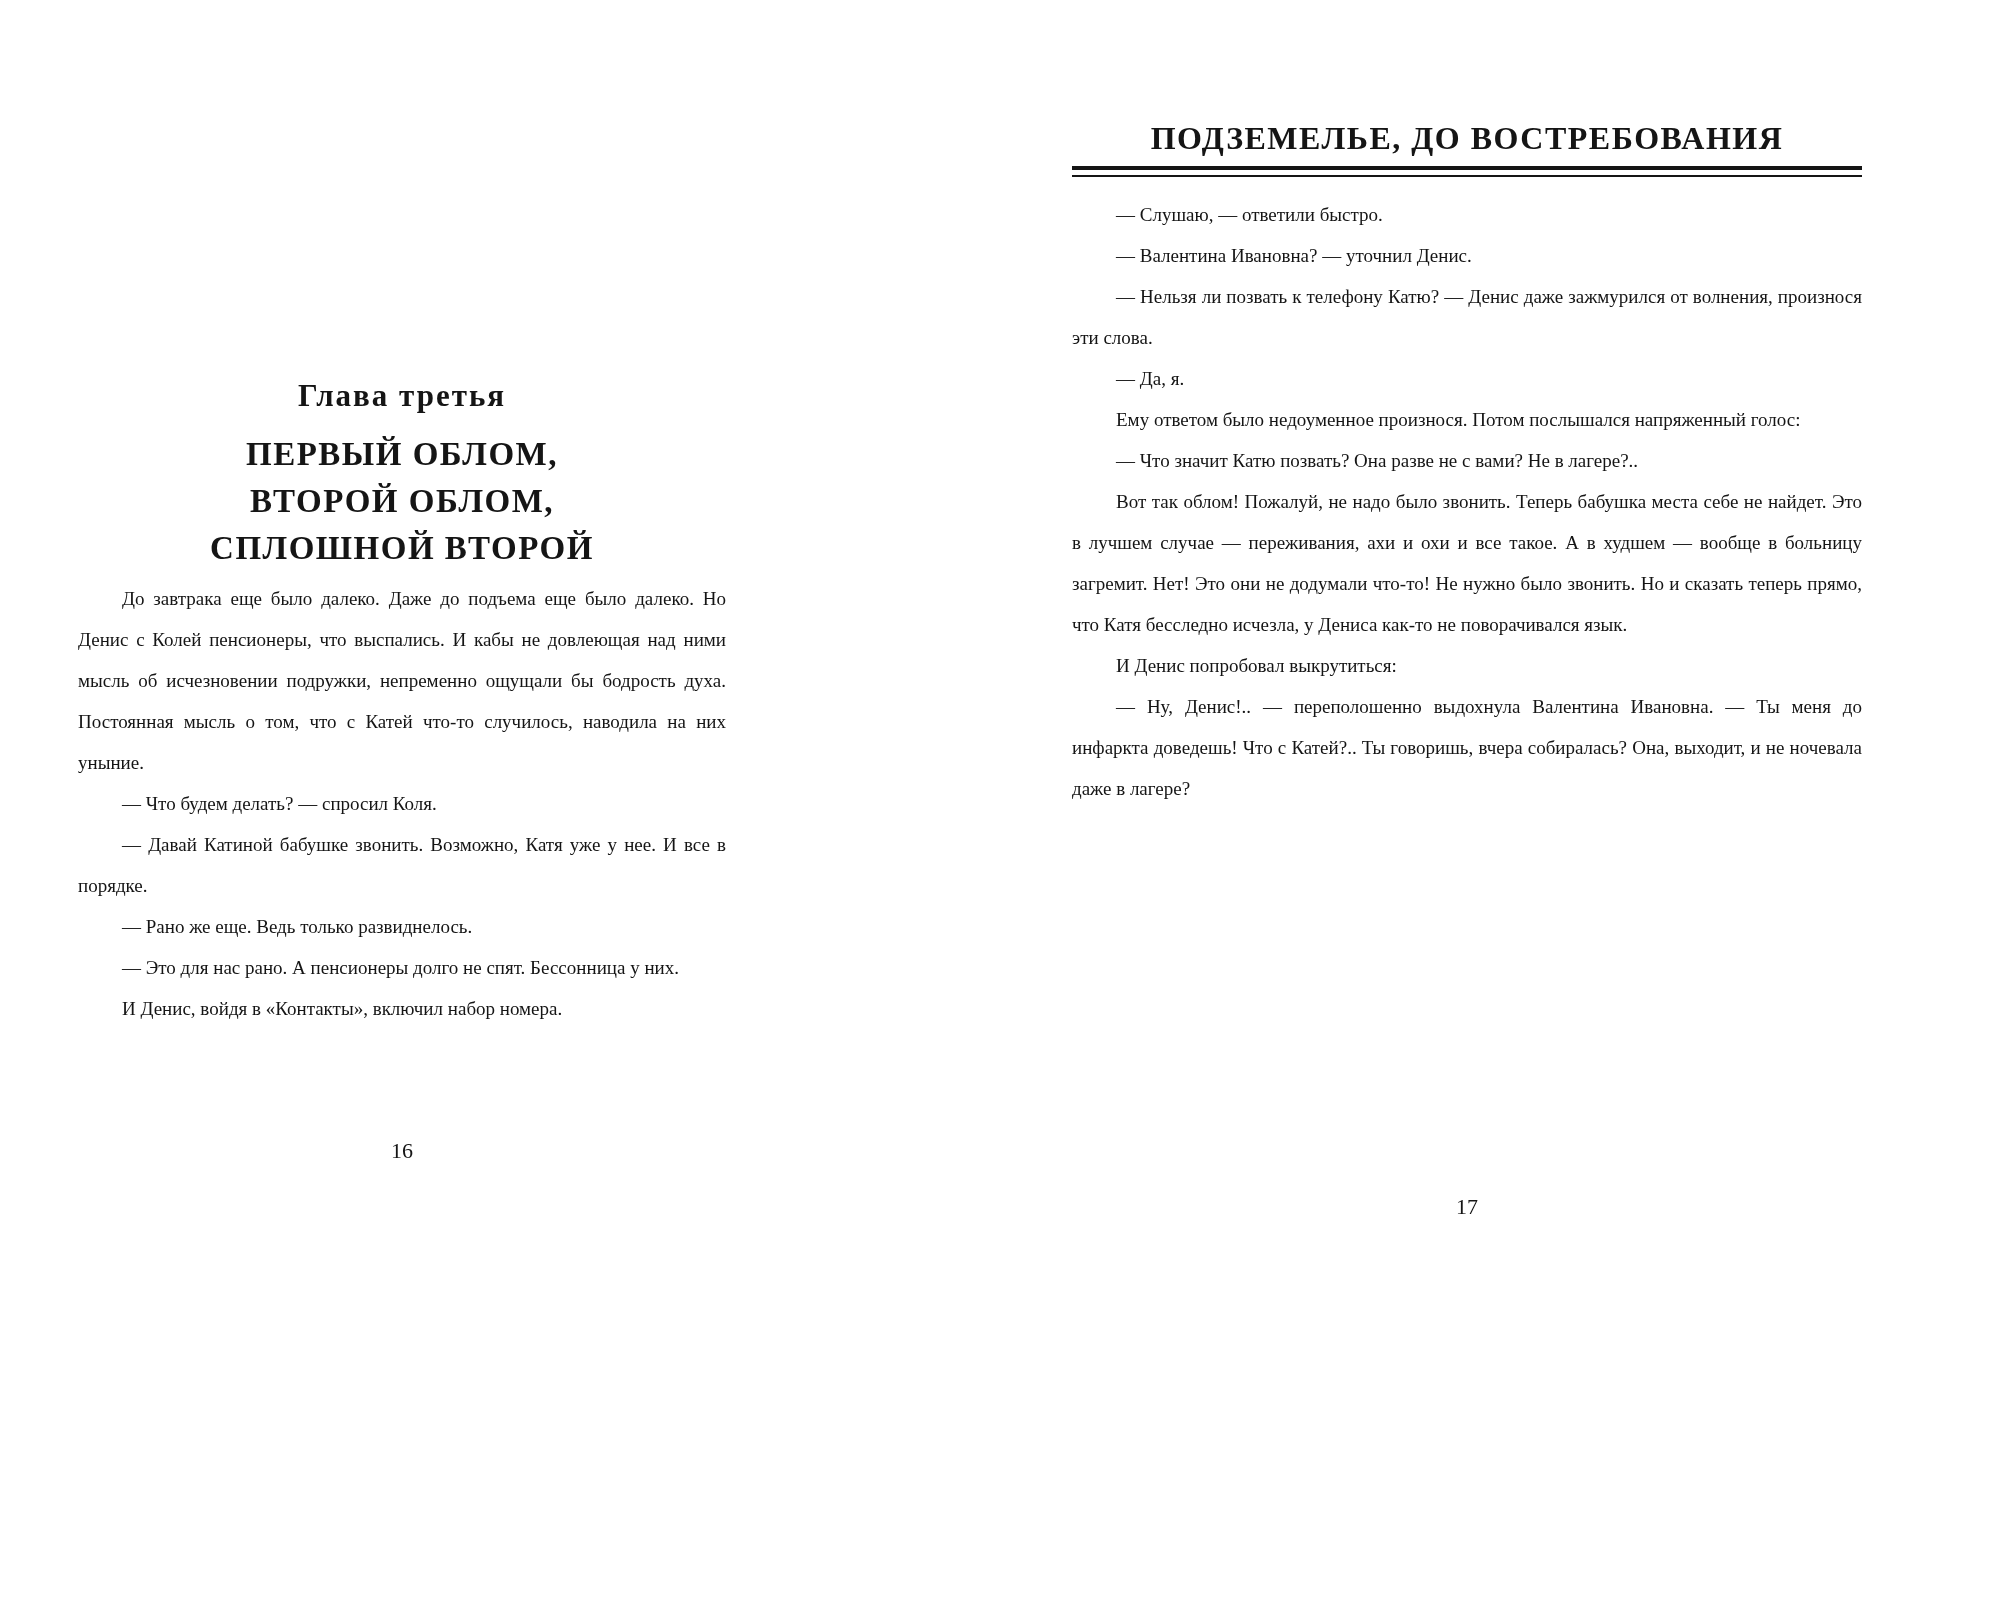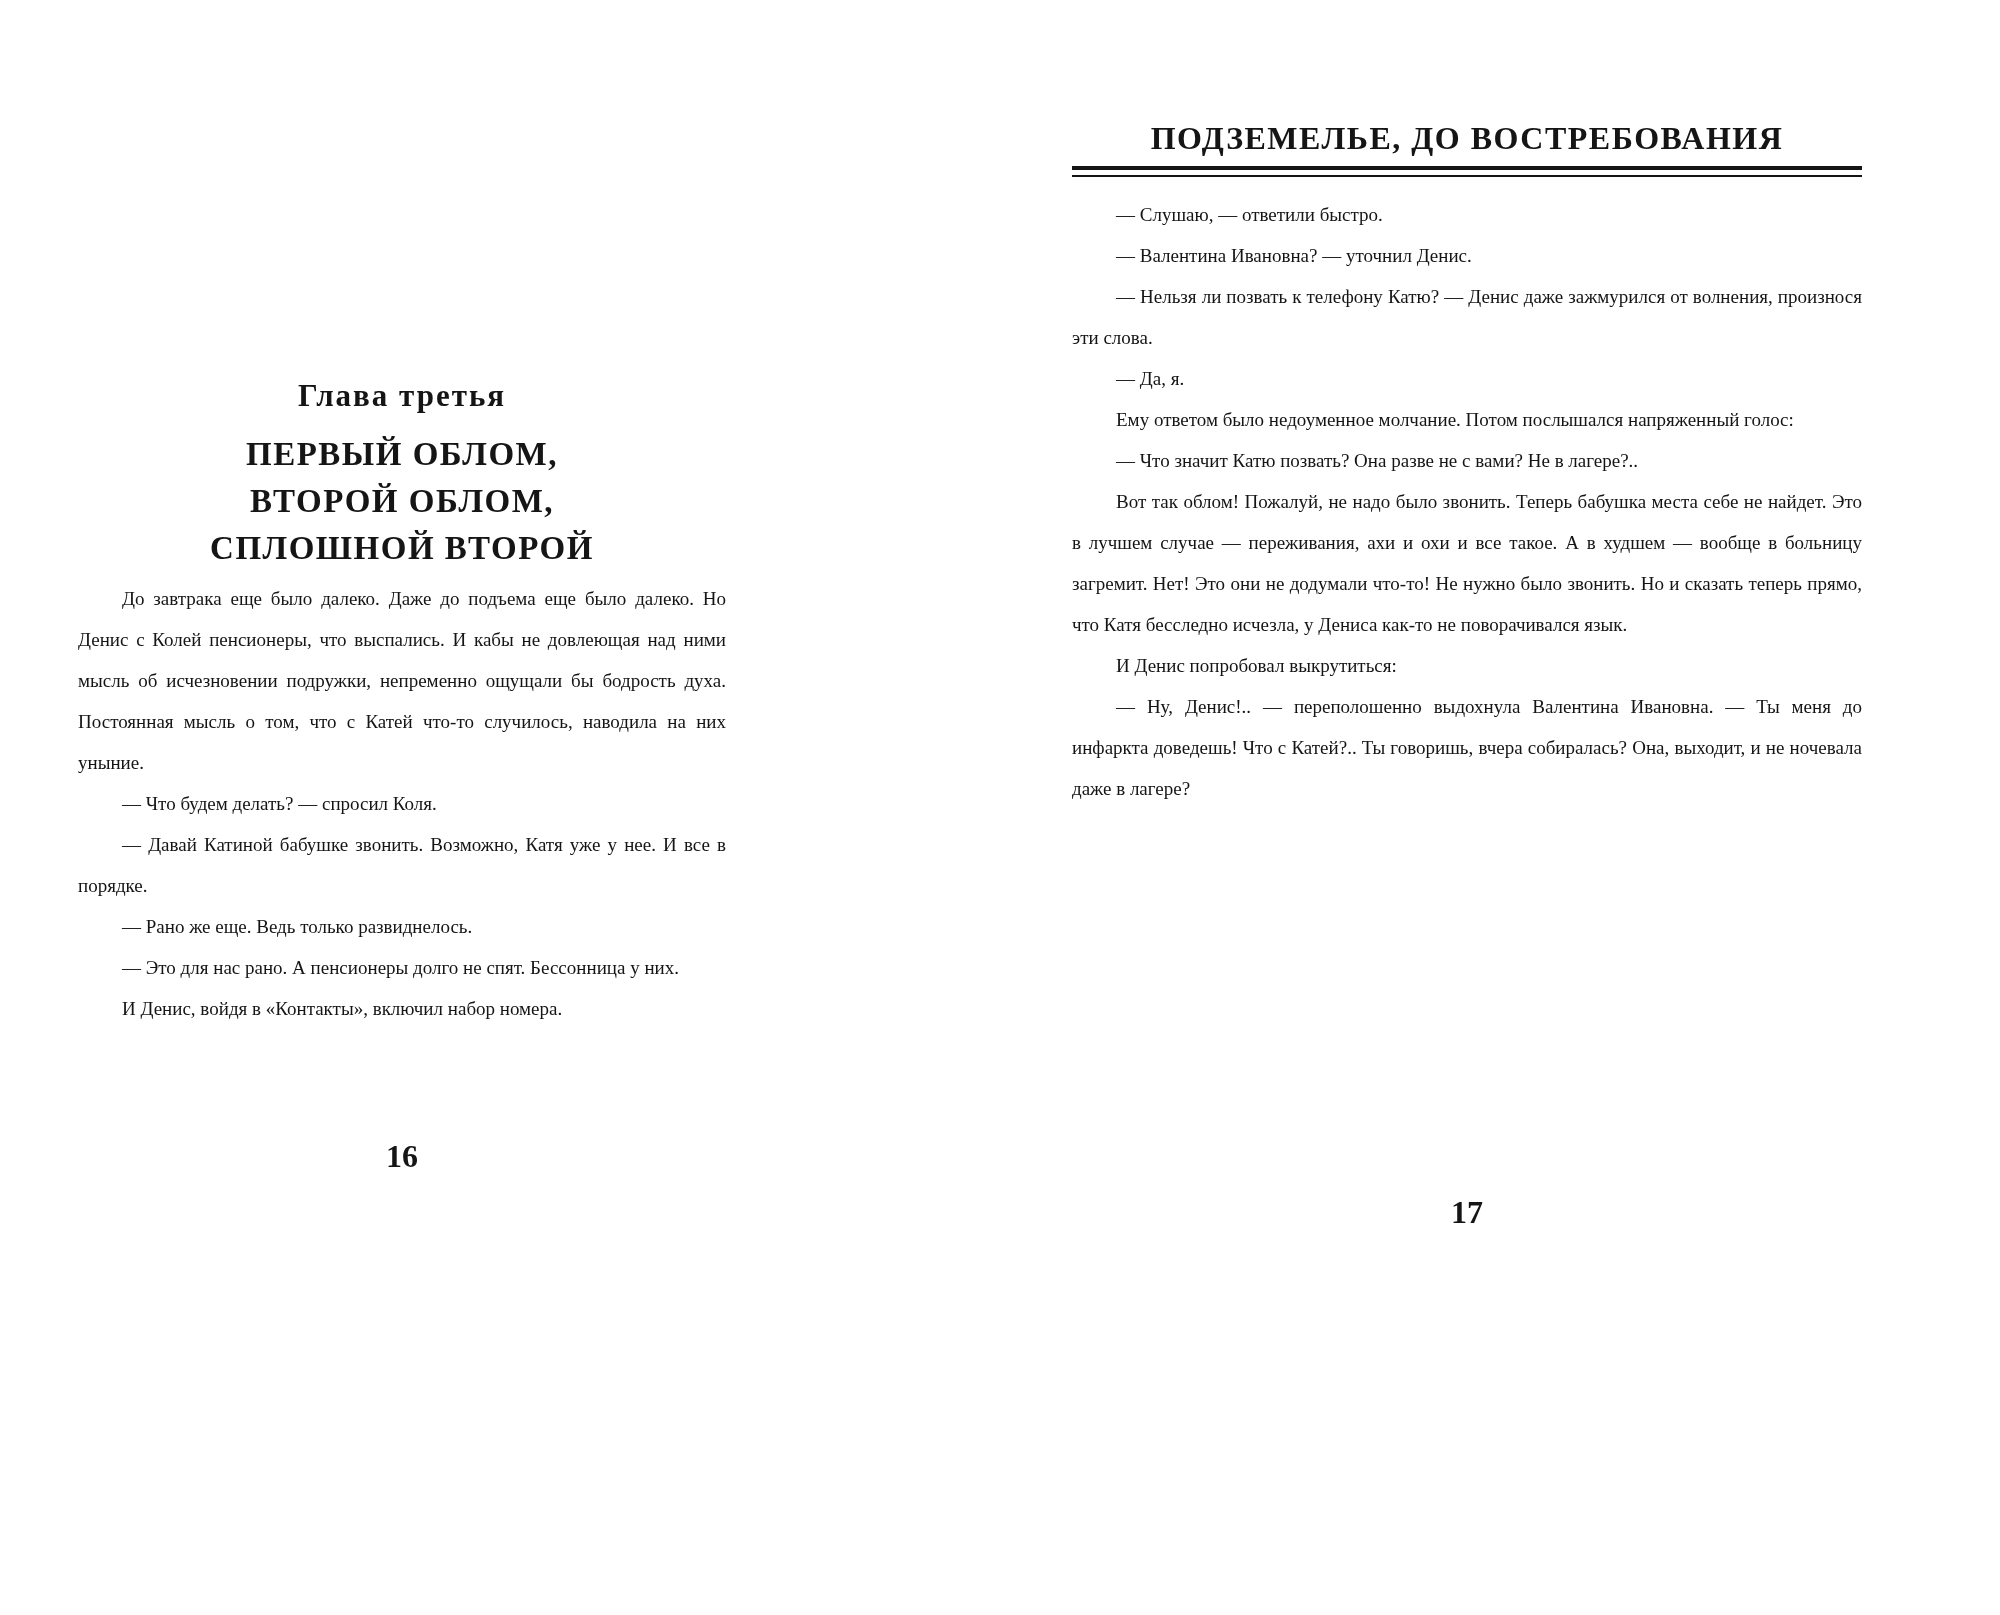--- a/index.html
+++ b/index.html
@@ -54,22 +54,21 @@
   .body-text p {
     font-size: 19px;
     line-height: 41px;
     text-align: justify;
     text-indent: 44px;
   }
   .page-number {
     position: absolute;
     width: 100%;
     text-align: center;
-    font-size: 32px;
-    font-weight: bold;
+    font-size: 22px;
   }
   .page-number-left { top: 1138px; }
   .page-number-right { top: 1150px; }
 
   
   .page-right {
     position: absolute;
     left: 1072px;
     top: 0;
     width: 790px;
@@ -133,21 +132,21 @@
   <div class="page-right">
 
     <div class="running-header">ПОДЗЕМЕЛЬЕ, ДО ВОСТРЕБОВАНИЯ</div>
     <div class="header-rule"></div>
 
     <div class="body-text body-text-right">
       <p>— Слушаю, — ответили быстро.</p>
       <p>— Валентина Ивановна? — уточнил Денис.</p>
       <p>— Нельзя ли позвать к телефону Катю? — Денис даже зажмурился от волнения, произнося эти слова.</p>
       <p>— Да, я.</p>
-      <p>Ему ответом было недоуменное молчание. Потом послышался напряженный голос:</p>
+      <p>Ему ответом было недоуменное произнося. Потом послышался напряженный голос:</p>
       <p>— Что значит Катю позвать? Она разве не с вами? Не в лагере?..</p>
       <p>Вот так облом! Пожалуй, не надо было звонить. Теперь бабушка места себе не найдет. Это в лучшем случае — переживания, ахи и охи и все такое. А в худшем — вообще в больницу загремит. Нет! Это они не додумали что-то! Не нужно было звонить. Но и сказать теперь прямо, что Катя бесследно исчезла, у Дениса как-то не поворачивался язык.</p>
       <p>И Денис попробовал выкрутиться:</p>
       <p>— Ну, Денис!.. — переполошенно выдохнула Валентина Ивановна. — Ты меня до инфаркта доведешь! Что с Катей?.. Ты говоришь, вчера собиралась? Она, выходит, и не ночевала даже в лагере?</p>
     </div>
 
     <div class="page-number page-number-right">17</div>
   </div>
 
 </div>

